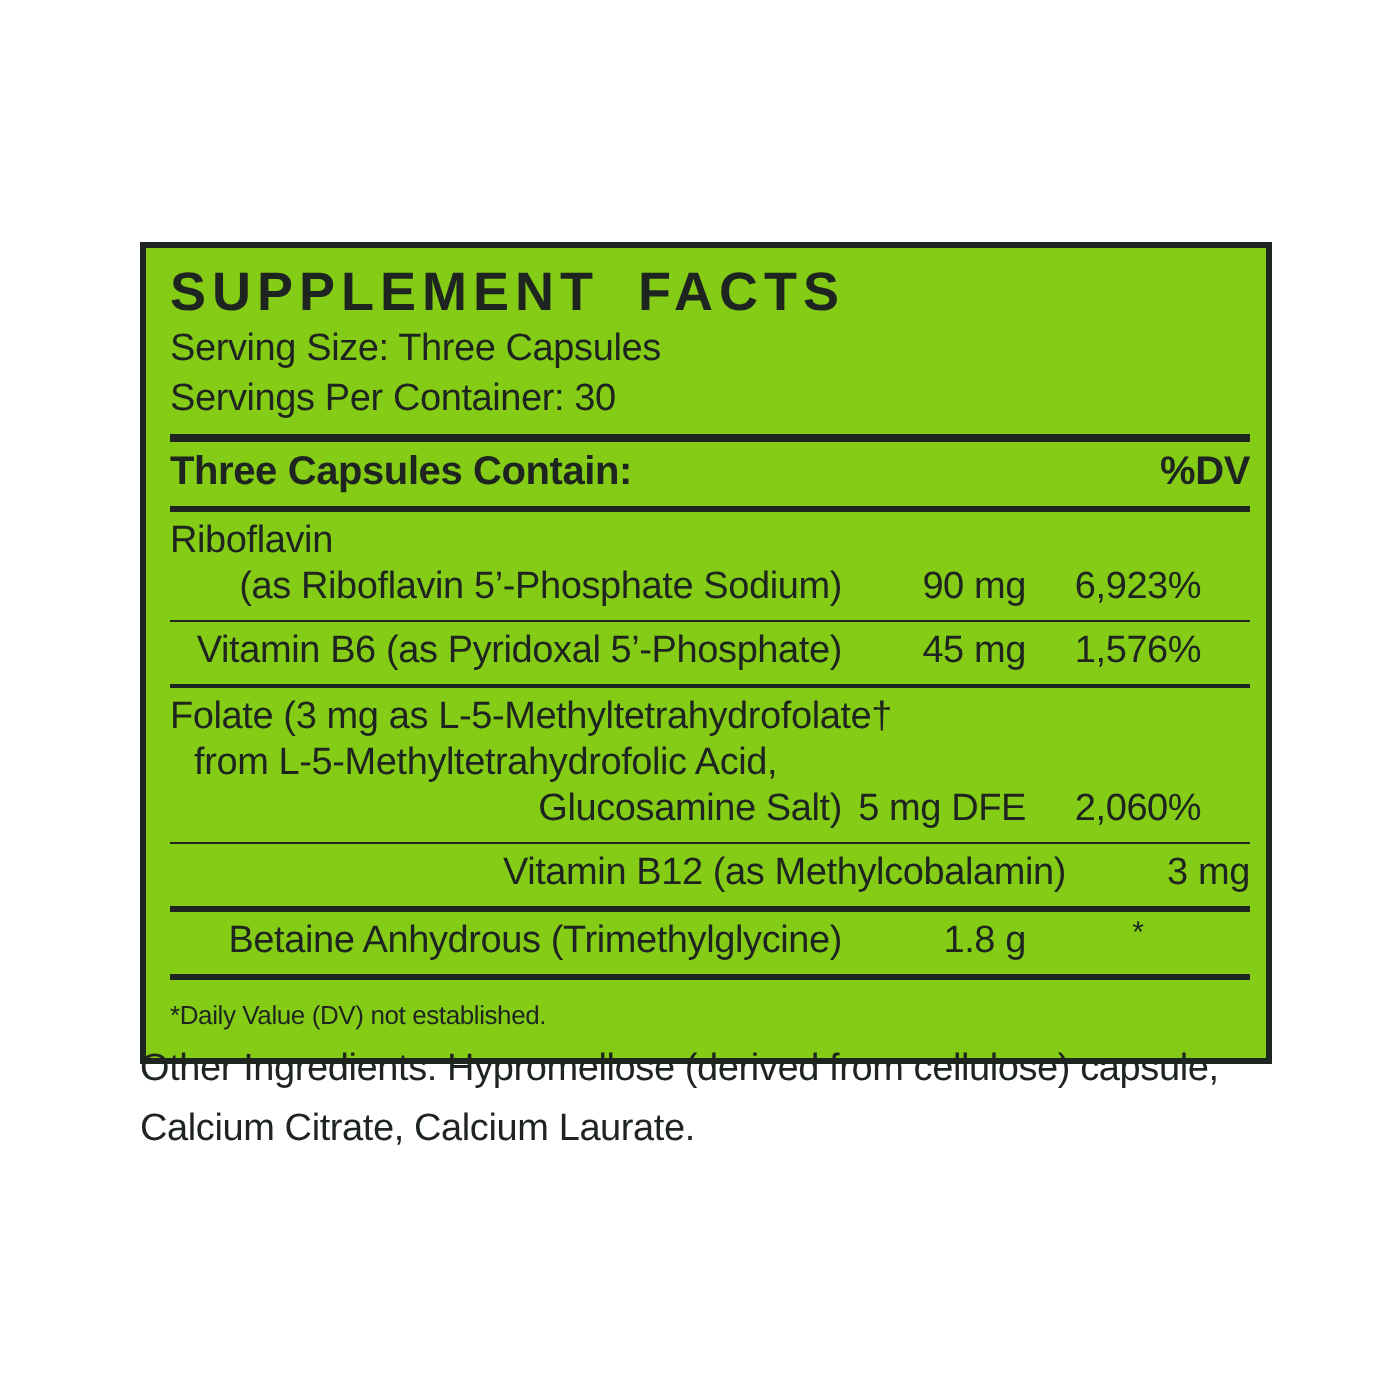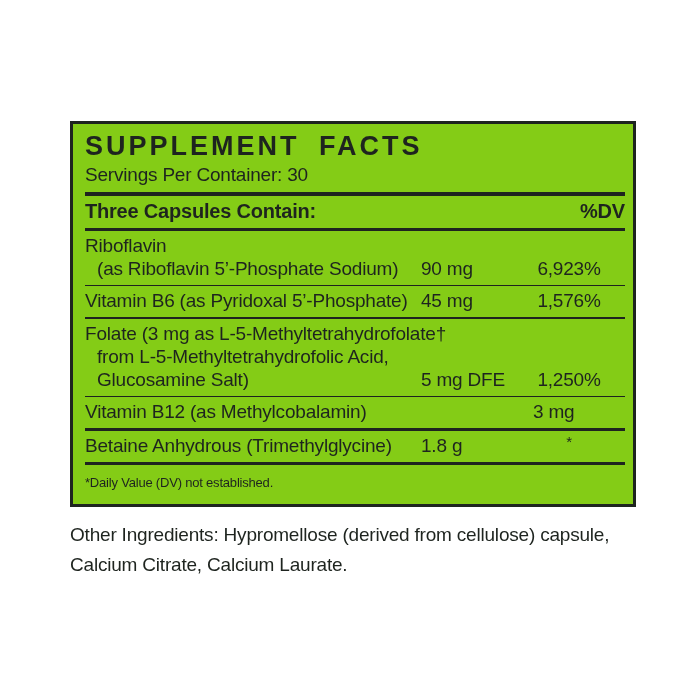--- a/index.html
+++ b/index.html
@@ -34,36 +34,37 @@
   .rule-heavy { height: 3px; }
   .head-row {
     display: flex; justify-content: space-between; align-items: center;
     padding: 4px 0 5px;
   }
   .head-name, .head-dv { font-size: 20px; font-weight: 700; letter-spacing: -0.2px; }
   .row { padding: 3px 0 5px; font-size: 19px; line-height: 23px; letter-spacing: -0.2px; }
   .name-line { white-space: nowrap; }
   .indent { padding-left: 12px; }
   .row-main { display: flex; align-items: flex-end; }
-  .row-main .name-line { flex: 1; min-width: 0; }
-  .amount { width: 92px; text-align: left; flex-shrink: 0; white-space: nowrap; }
+  .row-main .name-line { flex: 1; min-width: 0; text-align: right; }
+  .amount { width: 92px; text-align: right; flex-shrink: 0; white-space: nowrap; }
   .dv { width: 112px; text-align: center; flex-shrink: 0; white-space: nowrap; }
   .dv-asterisk { align-self: flex-start; font-size: 15px; line-height: 16px; }
   .footnote { font-size: 13px; line-height: 24px; padding: 6px 0 9px; letter-spacing: -0.2px; }
   .other {
     position: absolute; left: 70px; top: 520px;
     width: 594px;
     font-size: 19px; line-height: 30px; letter-spacing: -0.2px;
   }
 </style>
 </head>
 <body style="background: rgb(255, 255, 255);">
 
 <div class="facts-box">
   <div class="title">SUPPLEMENT FACTS</div>
+  <div class="serving">Serving Size: Three Capsules</div>
   <div class="serving">Servings Per Container: 30</div>
 
   <div class="rule rule-thick"></div>
 
   <div class="head-row">
     <span class="head-name">Three Capsules Contain:</span>
     <span class="head-dv">%DV</span>
   </div>
 
   <div class="rule rule-med"></div>
@@ -88,21 +89,21 @@
   </div>
 
   <div class="rule rule-thin"></div>
 
   <div class="row">
     <div class="name-line">Folate (3 mg as L-5-Methyltetrahydrofolate†</div>
     <div class="name-line indent">from L-5-Methyltetrahydrofolic Acid,</div>
     <div class="row-main">
       <div class="name-line indent">Glucosamine Salt)</div>
       <div class="amount">5 mg DFE</div>
-      <div class="dv">1,250%</div>
+      <div class="dv">2,060%</div>
     </div>
   </div>
 
   <div class="rule rule-thin"></div>
 
   <div class="row">
     <div class="row-main">
       <div class="name-line">Vitamin B12 (as Methylcobalamin)</div>
       <div class="amount">3 mg</div>
     </div>

